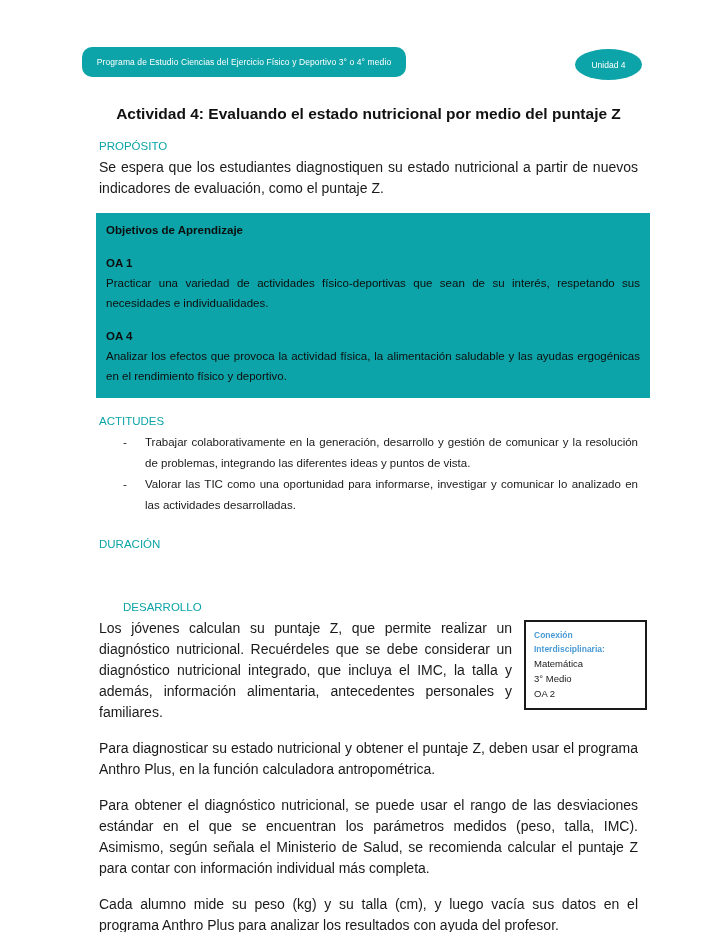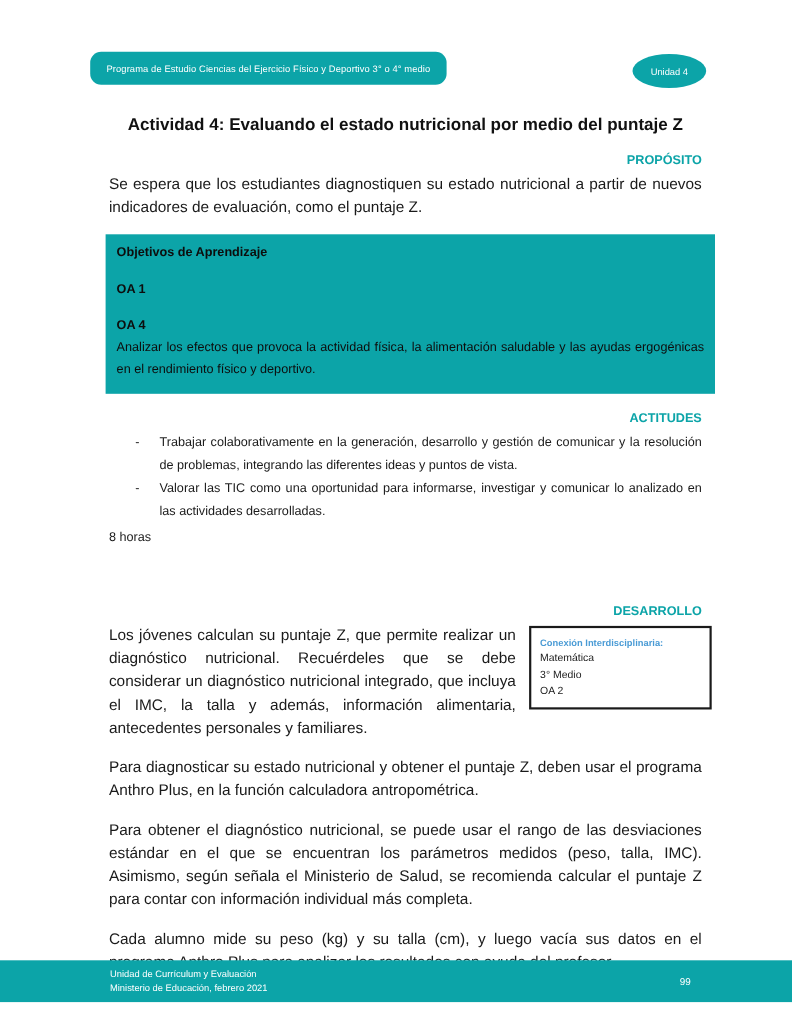--- a/index.html
+++ b/index.html
@@ -34,23 +34,22 @@
   }
   
   .page-title {
     margin: 25px 82px 0 99px;
     text-align: center;
     font-size: 15.5px; font-weight: bold; color: #111;
   }
   
   .content { margin: 0 82px 0 99px; }
   .sec-heading {
-    color: #0ca4a8; font-weight: bold; font-size: 11.5px;
+    color: #0ca4a8; font-weight: normal; font-size: 11.5px;
     margin-top: 17px;
-    text-align: right;
   }
   .body-p {
     font-size: 14px; line-height: 21px; text-align: justify;
     margin-top: 5px; color: #1a1a1a;
   }
   
   .oa-box {
     background: #0ca4a8;
     margin: 14px -12px 0 -3px;
     padding: 7px 10px 12px 10px;
@@ -63,21 +62,21 @@
   .bullet-list { margin-top: 5px; }
   .bullet { display: flex; padding-left: 24px; }
   .bullet-marker { width: 22px; flex-shrink: 0; font-size: 11.5px; line-height: 21px; }
   .bullet-text { flex: 1; font-size: 11.5px; line-height: 21px; text-align: justify; }
   .duracion-heading { margin-top: 22px; }
   .duracion-value { font-size: 11.5px; line-height: 19px; margin-top: 4px; }
   .desarrollo-heading { margin-top: 51px; padding-left: 24px; }
   
   .connection-box {
     float: right;
-    width: 166px;
+    width: 123px;
     margin: 2px -9px 8px 12px;
     border: 2px solid #1a1a1a;
     padding: 6px 8px 7px 8px;
     background: #ffffff;
   }
   .connection-title { color: #4a9bd5; font-weight: bold; font-size: 8.5px; line-height: 14px; }
   .connection-line { font-size: 9.5px; line-height: 15px; color: #1a1a1a; }
   .p-clear { clear: both; margin-top: 15px; }
   
   .footer {
@@ -104,57 +103,51 @@
   <h1 class="page-title">Actividad 4: Evaluando el estado nutricional por medio del puntaje Z</h1>
 
   <div class="content">
 
     <div class="sec-heading">PROPÓSITO</div>
     <p class="body-p">Se espera que los estudiantes diagnostiquen su estado nutricional a partir de nuevos indicadores de evaluación, como el puntaje Z.</p>
 
     <div class="oa-box">
       <div class="oa-title">Objetivos de Aprendizaje</div>
       <div class="oa-code">OA 1</div>
+      <div class="oa-text">Practicar una variedad de actividades físico-deportivas que sean de su interés, respetando sus necesidades e individualidades.</div>
       <div class="oa-code">OA 4</div>
       <div class="oa-text">Analizar los efectos que provoca la actividad física, la alimentación saludable y las ayudas ergogénicas en el rendimiento físico y deportivo.</div>
     </div>
 
     <div class="sec-heading">ACTITUDES</div>
     <div class="bullet-list">
       <div class="bullet">
         <span class="bullet-marker">-</span>
         <span class="bullet-text">Trabajar colaborativamente en la generación, desarrollo y gestión de comunicar y la resolución de problemas, integrando las diferentes ideas y puntos de vista.</span>
       </div>
       <div class="bullet">
         <span class="bullet-marker">-</span>
         <span class="bullet-text">Valorar las TIC como una oportunidad para informarse, investigar y comunicar lo analizado en las actividades desarrolladas.</span>
       </div>
     </div>
 
-    <div class="duracion-value">8 horas</div>
+    <div class="sec-heading duracion-heading">DURACIÓN</div>
 
     <div class="sec-heading desarrollo-heading">DESARROLLO</div>
 
     <div>
       <div class="connection-box">
         <div class="connection-title">Conexión Interdisciplinaria:</div>
         <div class="connection-line">Matemática</div>
         <div class="connection-line">3° Medio</div>
         <div class="connection-line">OA 2</div>
       </div>
       <p class="body-p">Los jóvenes calculan su puntaje Z, que permite realizar un diagnóstico nutricional. Recuérdeles que se debe considerar un diagnóstico nutricional integrado, que incluya el IMC, la talla y además, información alimentaria, antecedentes personales y familiares.</p>
     </div>
 
     <p class="body-p p-clear">Para diagnosticar su estado nutricional y obtener el puntaje Z, deben usar el programa Anthro Plus, en la función calculadora antropométrica.</p>
     <p class="body-p p-clear">Para obtener el diagnóstico nutricional, se puede usar el rango de las desviaciones estándar en el que se encuentran los parámetros medidos (peso, talla, IMC). Asimismo, según señala el Ministerio de Salud, se recomienda calcular el puntaje Z para contar con información individual más completa.</p>
     <p class="body-p p-clear">Cada alumno mide su peso (kg) y su talla (cm), y luego vacía sus datos en el programa Anthro Plus para analizar los resultados con ayuda del profesor.</p>
 
   </div>
 
-  <div class="footer">
-    <div class="footer-left">
-      <div>Unidad de Currículum y Evaluación</div>
-      <div>Ministerio de Educación, febrero 2021</div>
-    </div>
-    <div class="footer-page">99</div>
-  </div>
 
 </div>
 
 </body></html>

